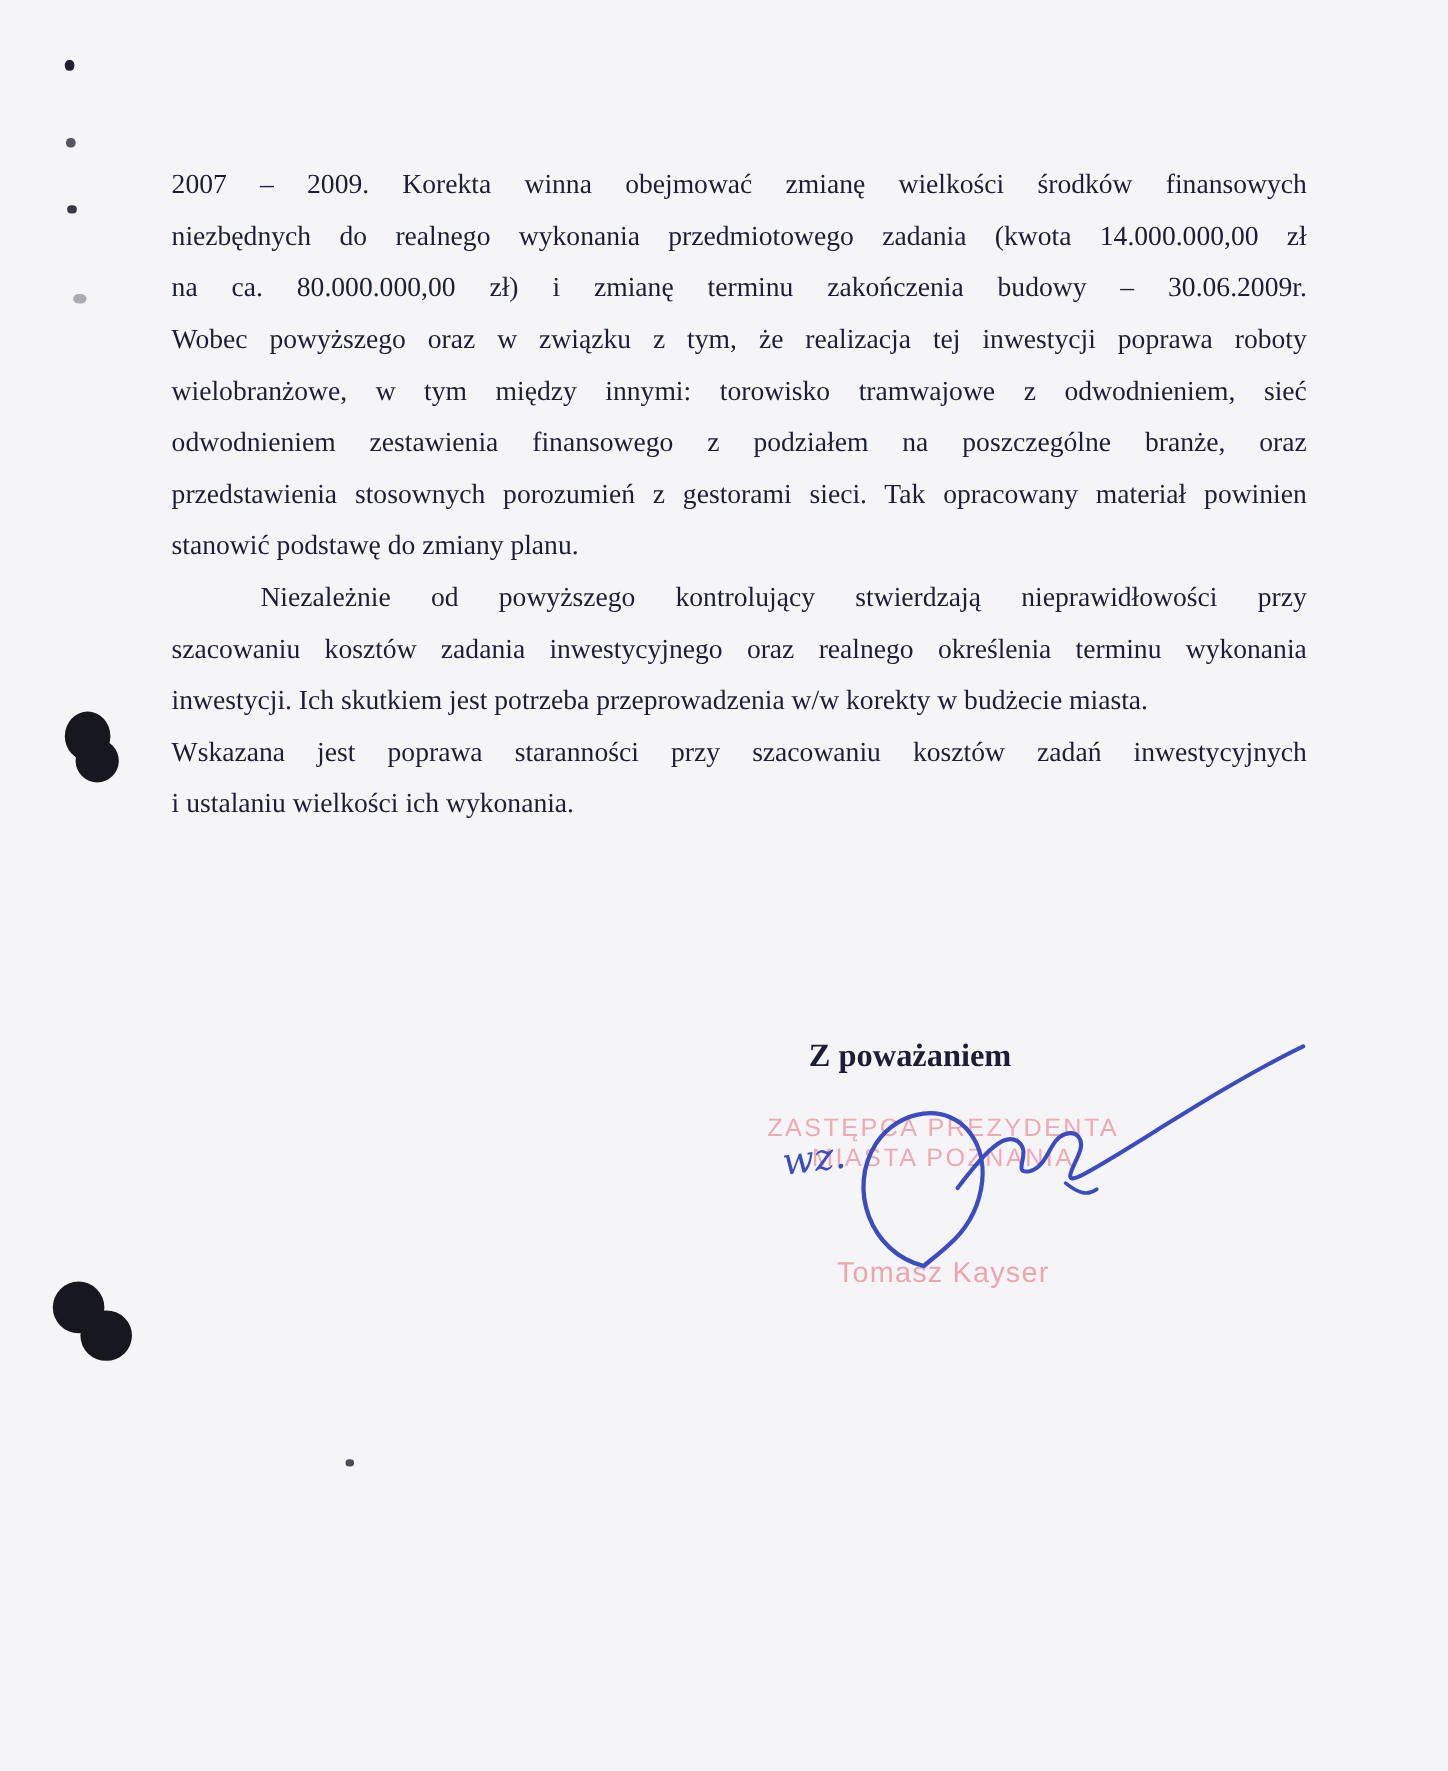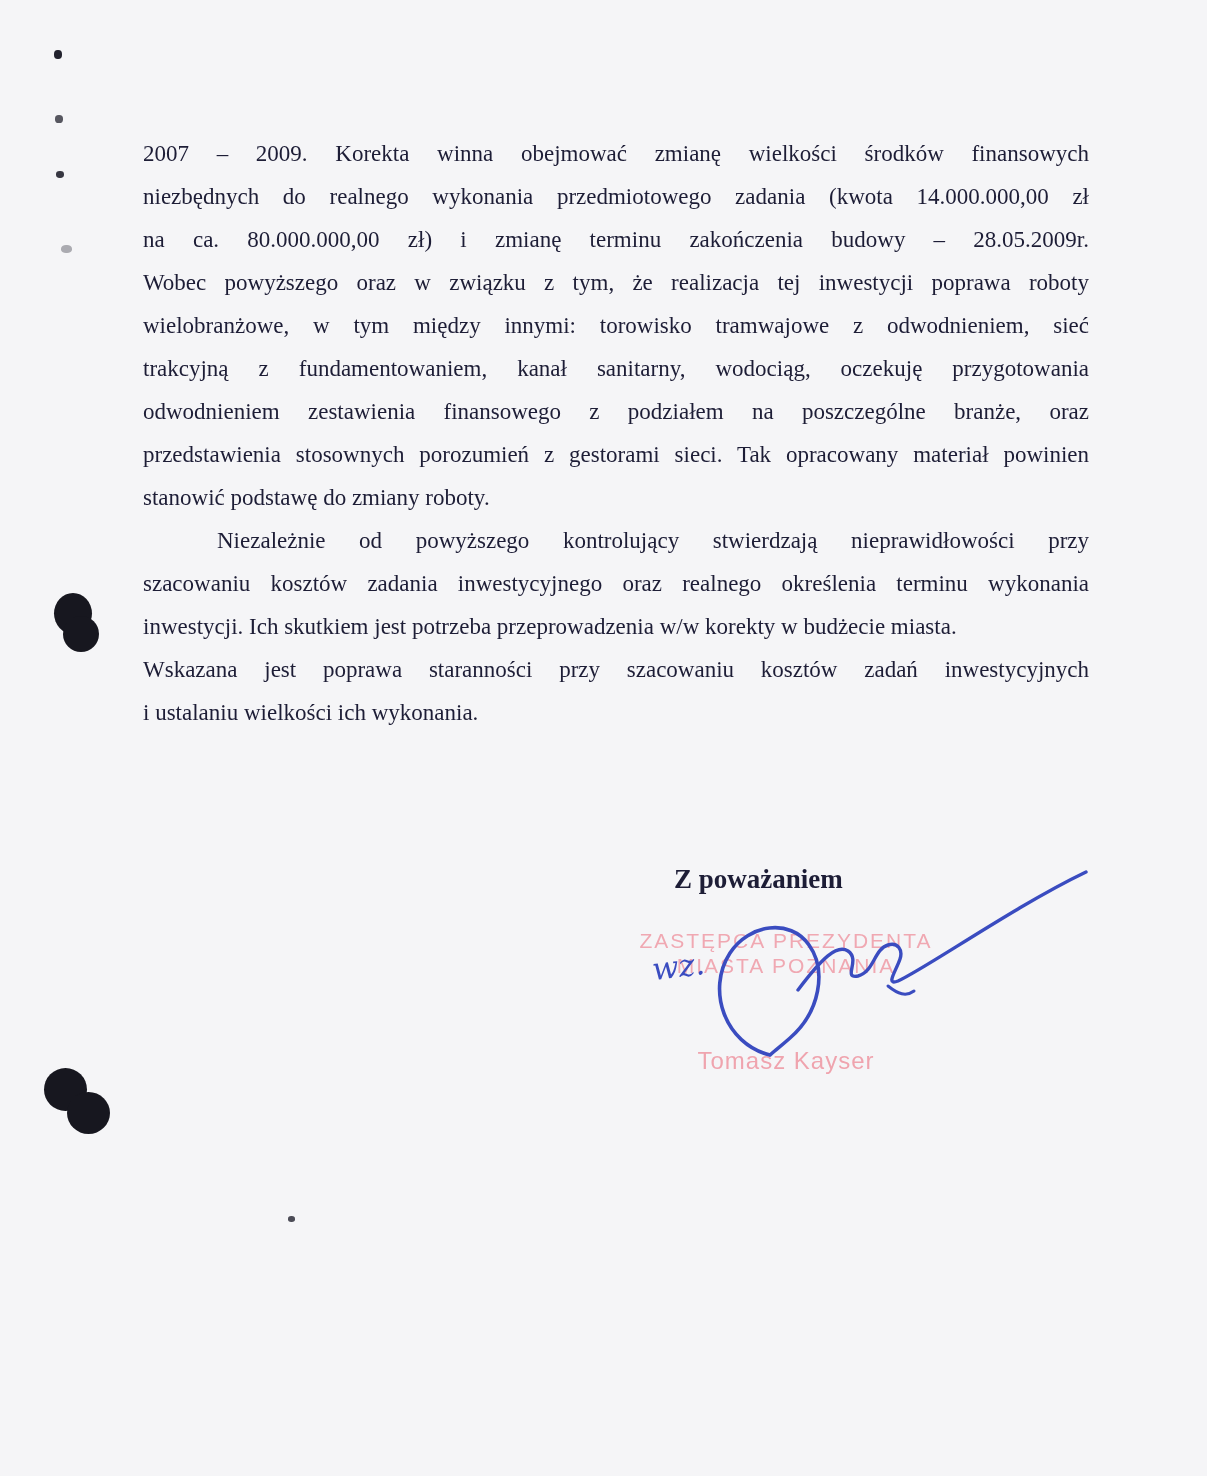--- a/index.html
+++ b/index.html
@@ -74,27 +74,26 @@
   <span class="speck s4"></span>
   <span class="speck s5"></span>
   <span class="blot b1a"></span>
   <span class="blot b1b"></span>
   <span class="blot b2a"></span>
   <span class="blot b2b"></span>
 
   <div class="text-block">
     <div class="line just">2007 – 2009. Korekta winna obejmować zmianę wielkości środków finansowych</div>
     <div class="line just">niezbędnych do realnego wykonania przedmiotowego zadania (kwota 14.000.000,00 zł</div>
-    <div class="line just">na ca. 80.000.000,00 zł) i zmianę terminu zakończenia budowy – 28.05.2009r.</div>
+    <div class="line just">na ca. 80.000.000,00 zł) i zmianę terminu zakończenia budowy – 30.06.2009r.</div>
     <div class="line just">Wobec powyższego oraz w związku z tym, że realizacja tej inwestycji poprawa roboty</div>
     <div class="line just">wielobranżowe, w tym między innymi: torowisko tramwajowe z odwodnieniem, sieć</div>
-    <div class="line just">trakcyjną z fundamentowaniem, kanał sanitarny, wodociąg, oczekuję przygotowania</div>
     <div class="line just">odwodnieniem zestawienia finansowego z podziałem na poszczególne branże, oraz</div>
     <div class="line just">przedstawienia stosownych porozumień z gestorami sieci. Tak opracowany materiał powinien</div>
-    <div class="line">stanowić podstawę do zmiany roboty.</div>
+    <div class="line">stanowić podstawę do zmiany planu.</div>
     <div class="line just indent">Niezależnie od powyższego kontrolujący stwierdzają nieprawidłowości przy</div>
     <div class="line just">szacowaniu kosztów zadania inwestycyjnego oraz realnego określenia terminu wykonania</div>
     <div class="line">inwestycji. Ich skutkiem jest potrzeba przeprowadzenia w/w korekty w budżecie miasta.</div>
     <div class="line just">Wskazana jest poprawa staranności przy szacowaniu kosztów zadań inwestycyjnych</div>
     <div class="line">i ustalaniu wielkości ich wykonania.</div>
   </div>
 
   <div class="closing">Z poważaniem</div>
 
   <div class="stamp">

